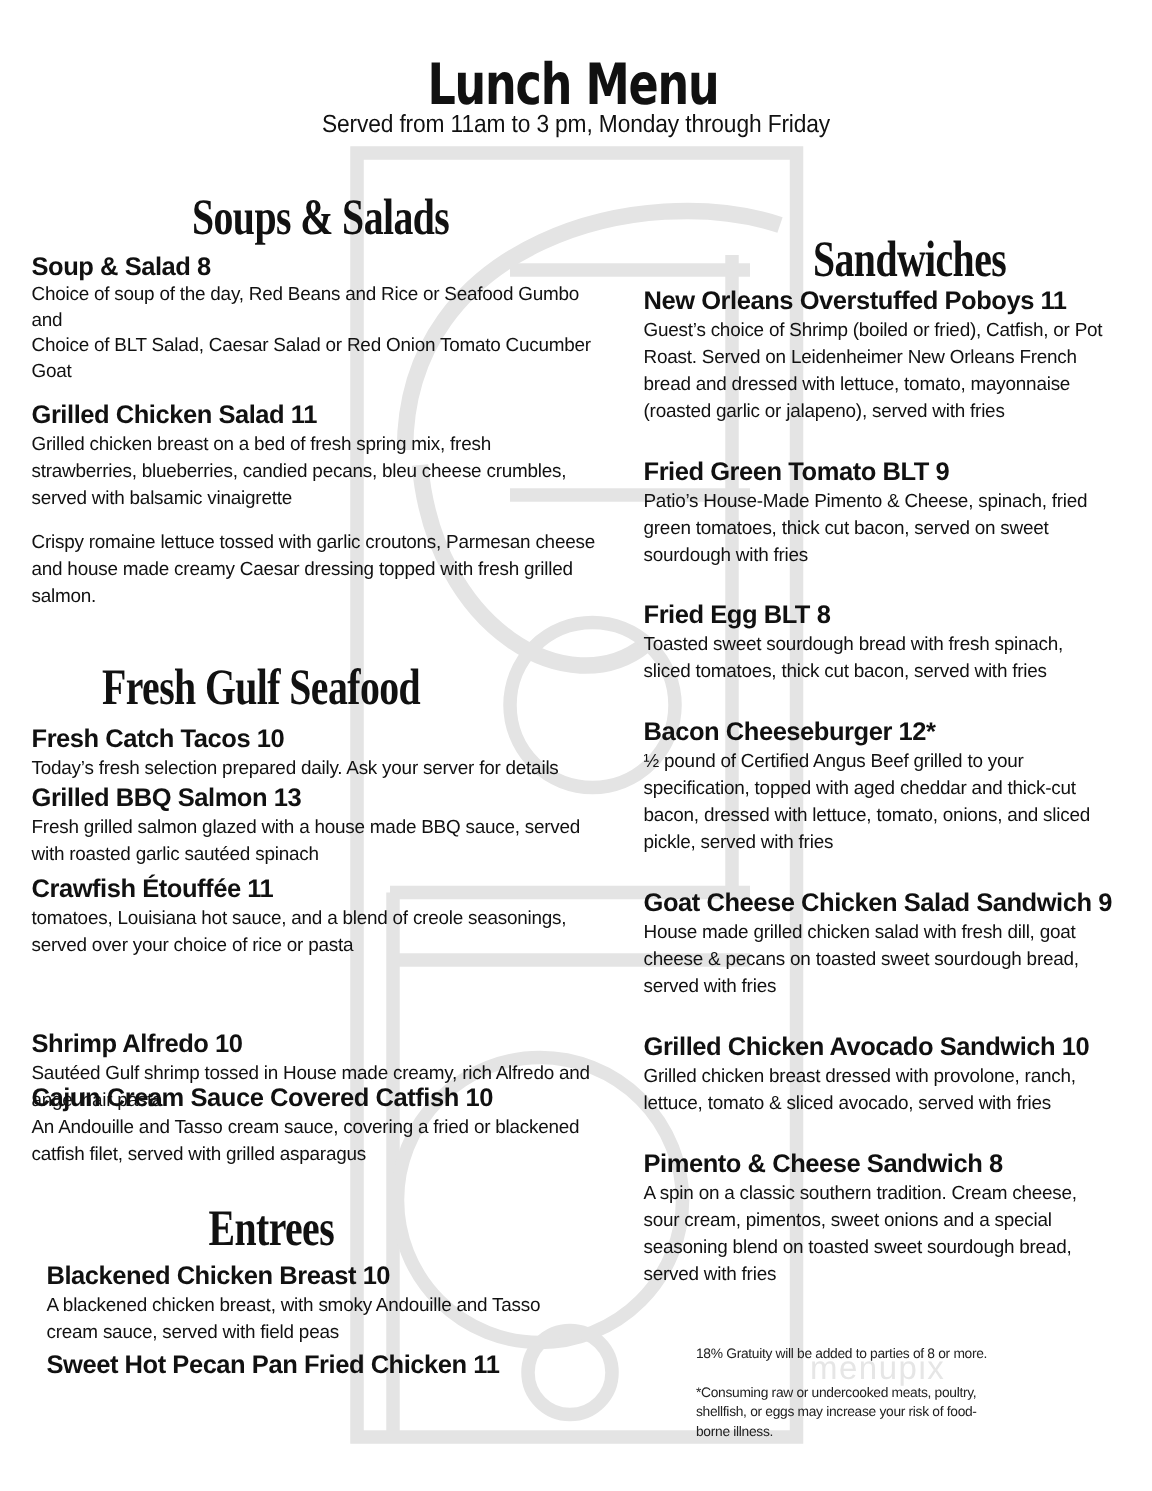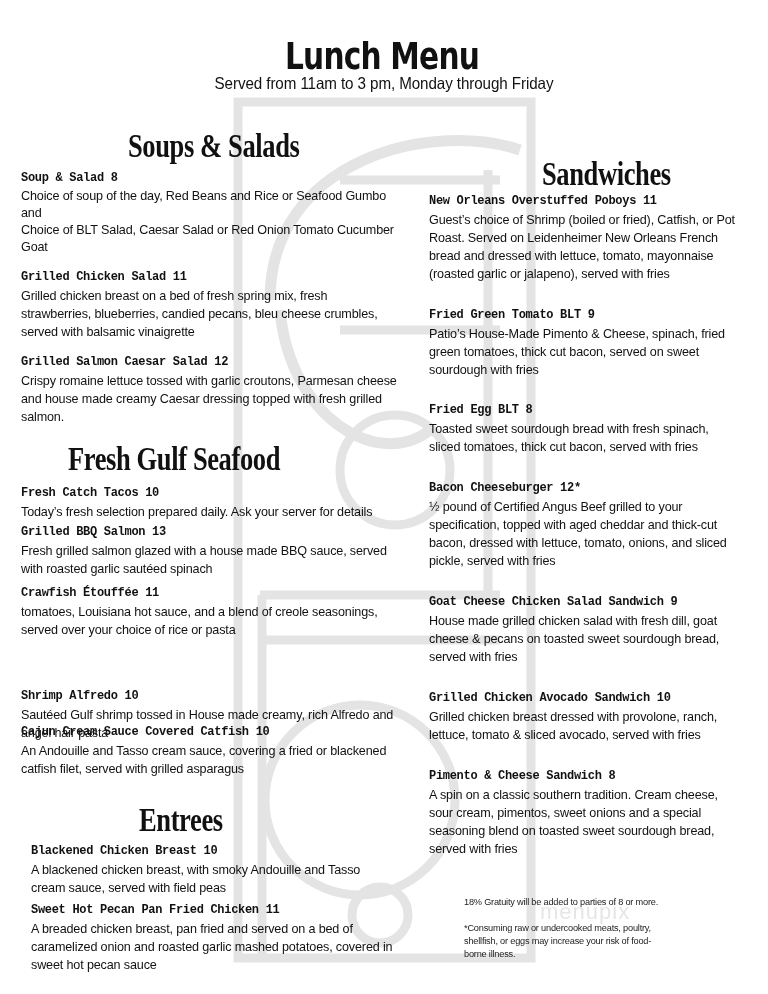--- a/index.html
+++ b/index.html
@@ -60,23 +60,23 @@
       font-family: "Liberation Serif", serif;
       font-weight: bold;
       font-size: 34px;
       line-height: 36px;
       letter-spacing: -0.5px;
       transform: scaleX(0.78);
       transform-origin: left center;
       white-space: nowrap;
     }
     .item-name {
-      font-family: Liberation Mono, monospace;
+      font-family: Liberation Sans, sans-serif;
       font-weight: bold;
-      font-size: 12px;
+      font-size: 17px;
       line-height: 20px;
       letter-spacing: -0.3px;
       white-space: nowrap;
     }
     .item-desc {
       font-family: "Liberation Sans", sans-serif;
       font-size: 12.6px;
       line-height: 18px;
       letter-spacing: -0.15px;
     }
@@ -151,21 +151,20 @@
   <div class="block" style="left:21px; top:267px; width:390px;">
     <div class="item-name">Grilled Chicken Salad 11</div>
     <div class="item-desc">
       <div>Grilled chicken breast on a bed of fresh spring mix, fresh</div>
       <div>strawberries, blueberries, candied pecans, bleu cheese crumbles,</div>
       <div>served with balsamic vinaigrette</div>
     </div>
   </div>
 
   <div class="block" style="left:21px; top:352px; width:400px;">
-    <div class="item-name">Grilled Salmon Caesar Salad 12</div>
     <div class="item-desc">
       <div>Crispy romaine lettuce tossed with garlic croutons, Parmesan cheese</div>
       <div>and house made creamy Caesar dressing topped with fresh grilled</div>
       <div>salmon.</div>
     </div>
   </div>
 
   <div class="section-heading" style="left:68px; top:441px;">Fresh Gulf Seafood</div>
 
   <div class="block" style="left:21px; top:483px; width:400px;">
@@ -212,25 +211,20 @@
   <div class="block" style="left:31px; top:841px; width:400px;">
     <div class="item-name">Blackened Chicken Breast 10</div>
     <div class="item-desc">
       <div>A blackened chicken breast, with smoky Andouille and Tasso</div>
       <div>cream sauce, served with field peas</div>
     </div>
   </div>
 
   <div class="block" style="left:31px; top:900px; width:400px;">
     <div class="item-name">Sweet Hot Pecan Pan Fried Chicken 11</div>
-    <div class="item-desc">
-      <div>A breaded chicken breast, pan fried and served on a bed of</div>
-      <div>caramelized onion and roasted garlic mashed potatoes, covered in</div>
-      <div>sweet hot pecan sauce</div>
-    </div>
   </div>
 
   <div class="section-heading" style="left:542px; top:156px;">Sandwiches</div>
 
   <div class="block" style="left:429px; top:191px; width:335px;">
     <div class="item-name">New Orleans Overstuffed Poboys 11</div>
     <div class="item-desc">
       <div>Guest’s choice of Shrimp (boiled or fried), Catfish, or Pot</div>
       <div>Roast.  Served on Leidenheimer New Orleans French</div>
       <div>bread and dressed with lettuce, tomato, mayonnaise</div>

